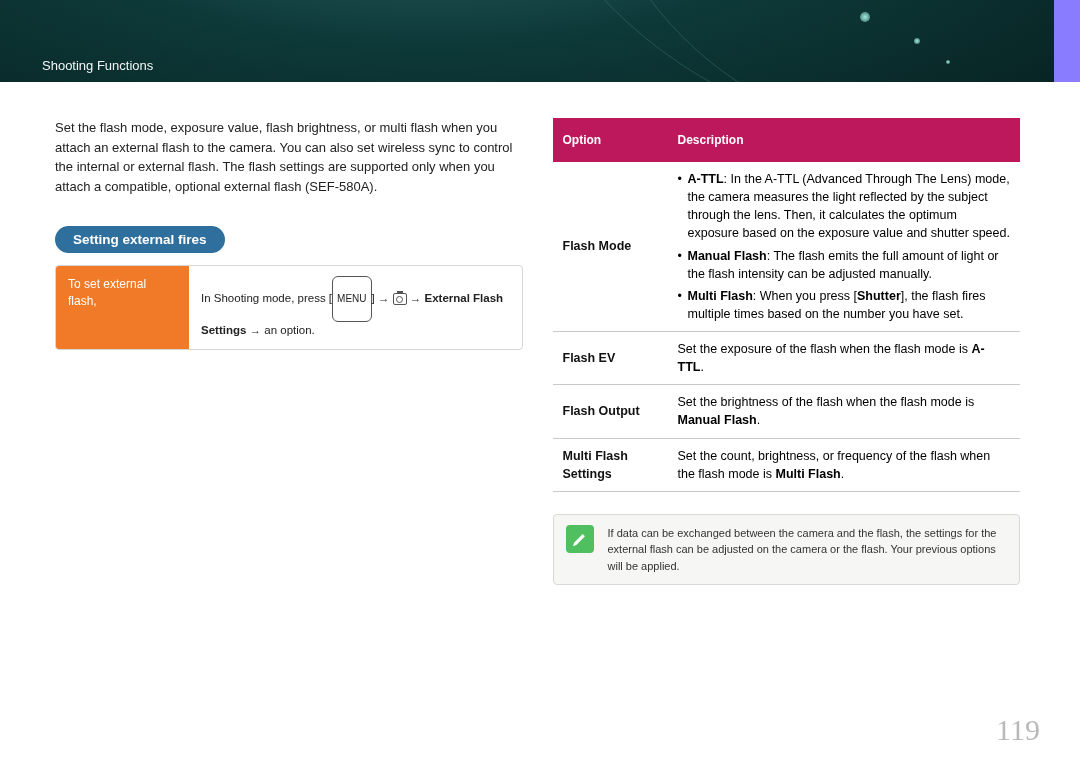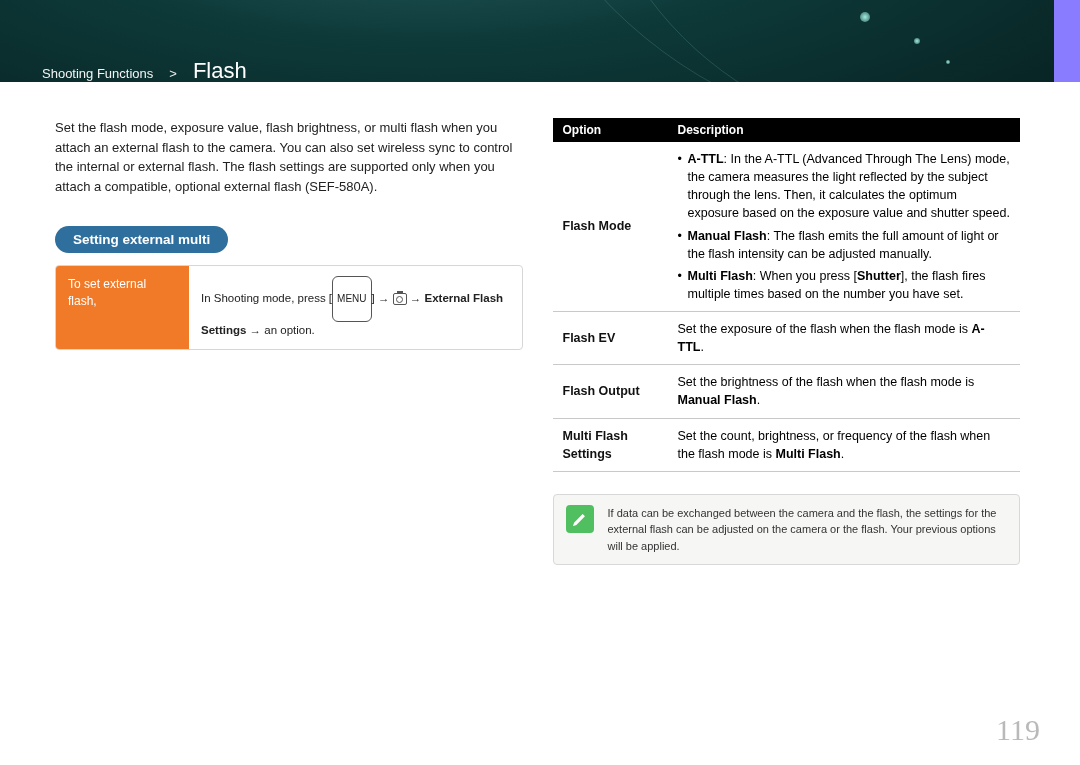--- a/index.html
+++ b/index.html
@@ -34,21 +34,22 @@
     background: #8a7cff;
   }
   .breadcrumb {
     position: absolute;
     top: 58px;
     left: 42px;
     color: #ffffff;
     font-size: 13px;
     display: flex;
     align-items: baseline;
-    gap: 16px;
+    gap: 8px;
+    flex-direction: column;
   }
   .breadcrumb .chapter { font-weight: 400; opacity: 0.95; }
   .breadcrumb .sep { font-size: 13px; opacity: 0.9; }
   .breadcrumb .section { font-size: 22px; font-weight: 400; }
   .content {
     position: absolute;
     top: 118px;
     left: 55px;
     right: 60px;
     display: flex;
@@ -120,25 +121,25 @@
     vertical-align: middle;
   }
   .cam-icon::before { content: ""; position: absolute; top: -3px; left: 3px; width: 6px; height: 2px; background: #555; }
   .cam-icon::after { content: ""; width: 5px; height: 5px; border: 1px solid #555; border-radius: 50%; }
   table.opts {
     width: 100%;
     border-collapse: collapse;
     font-size: 12.5px;
   }
   table.opts thead th {
-    background: #000000;
+    background: #be185d;
     color: #fff;
     font-weight: 600;
     text-align: left;
-    padding: 5px 10px;
+    padding: 15px 10px;
     font-size: 12px;
   }
   table.opts thead th:first-child { width: 115px; }
   table.opts tbody td {
     border-bottom: 1px solid #c9c9c9;
     padding: 8px 10px;
     vertical-align: middle;
     line-height: 1.45;
   }
   table.opts tbody td:first-child { font-weight: 700; color: #111; }
@@ -194,21 +195,21 @@
 <div class="breadcrumb">
   <span class="chapter">Shooting Functions</span>
   <span class="sep">&gt;</span>
   <span class="section">Flash</span>
 </div>
 
 <div class="content">
   <div class="col">
     <p class="intro">Set the flash mode, exposure value, flash brightness, or multi flash when you attach an external flash to the camera. You can also set wireless sync to control the internal or external flash. The flash settings are supported only when you attach a compatible, optional external flash (SEF-580A).</p>
 
-    <div class="pill-heading">Setting external multi</div>
+    <div class="pill-heading">Setting external fires</div>
 
     <div class="instr-box">
       <div class="instr-left">To set external flash,</div>
       <div class="instr-right">
         <span>In Shooting mode, press </span>[<span class="menu-box">MENU</span>]<span class="arrow"> → </span><span class="cam-icon"></span><span class="arrow"> → </span><b>External Flash Settings</b><span> → an option.</span>
       </div>
     </div>
   </div>
 
   <div class="col">

